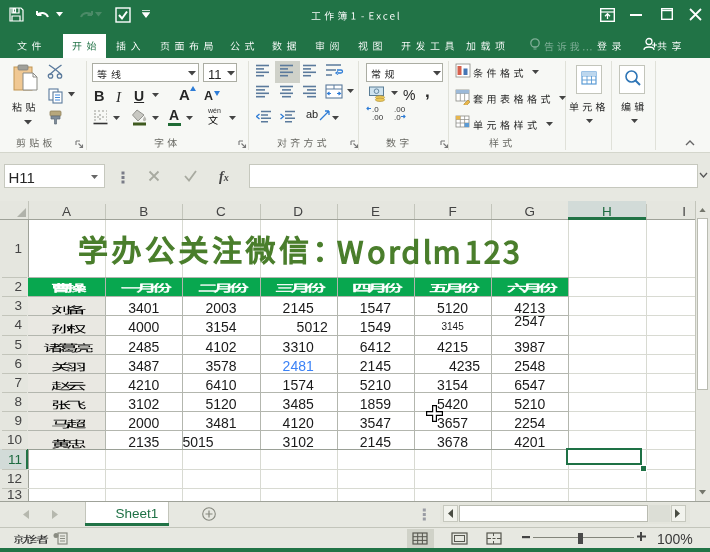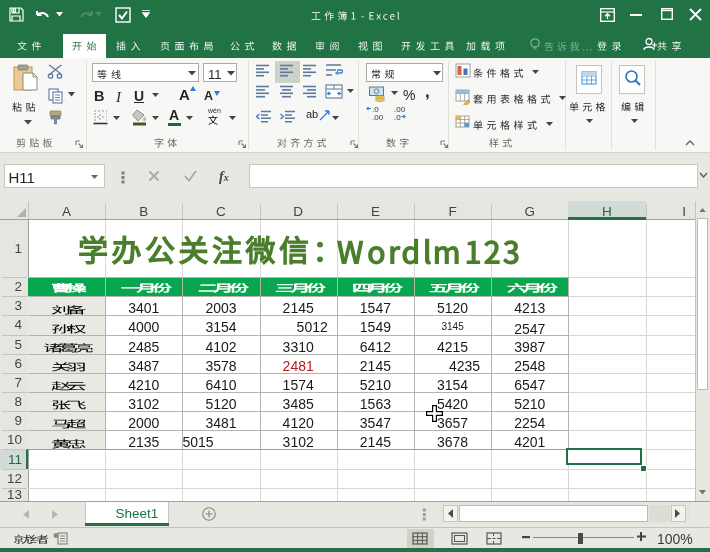--- a/index.html
+++ b/index.html
@@ -662,21 +662,21 @@
       <g fill="#000" transform="translate(0,13.64)">
         <use href="#g76" transform="translate(0,0) scale(0.02,0.01)"></use>
         <use href="#g77" transform="translate(15.5,0) scale(0.02,0.01)"></use>
       </g>
     </svg>
 <div style="position:absolute;left:105.2px;top:319.37px;font-family:'Liberation Sans',sans-serif;font-size:14px;line-height:16.52px;color:#1a1a1a;white-space:pre;width:77.2px;text-align:center;">4000</div>
 <div style="position:absolute;left:182.4px;top:319.37px;font-family:'Liberation Sans',sans-serif;font-size:14px;line-height:16.52px;color:#1a1a1a;white-space:pre;width:77.2px;text-align:center;">3154</div>
 <div style="position:absolute;left:259.6px;top:319.37px;font-family:'Liberation Sans',sans-serif;font-size:14px;line-height:16.52px;color:#1a1a1a;white-space:pre;width:77.2px;text-align:center;padding-left:28px;">5012</div>
 <div style="position:absolute;left:336.8px;top:319.37px;font-family:'Liberation Sans',sans-serif;font-size:14px;line-height:16.52px;color:#1a1a1a;white-space:pre;width:77.2px;text-align:center;">1549</div>
 <div style="position:absolute;left:414px;top:319.37px;font-family:'Liberation Sans',sans-serif;font-size:10px;line-height:16.52px;color:#1a1a1a;white-space:pre;width:77.2px;text-align:center;">3145</div>
-<div style="position:absolute;left:491.2px;top:321px;font-family:'Liberation Sans',sans-serif;font-size:14px;line-height:16.52px;color:#1a1a1a;white-space:pre;width:77.2px;text-align:center;">2547</div>
+<div style="position:absolute;left:491.2px;top:313px;font-family:'Liberation Sans',sans-serif;font-size:14px;line-height:16.52px;color:#1a1a1a;white-space:pre;width:77.2px;text-align:center;">2547</div>
 <svg style="position:absolute;left:43.35px;top:337.86px;overflow:visible" width="46.5" height="19.38">
       <g fill="#000" transform="translate(0,13.64)">
         <use href="#g78" transform="translate(0,0) scale(0.02,0.01)"></use>
         <use href="#g79" transform="translate(15.5,0) scale(0.02,0.01)"></use>
         <use href="#g80" transform="translate(31,0) scale(0.02,0.01)"></use>
       </g>
     </svg>
 <div style="position:absolute;left:105.2px;top:338.52px;font-family:'Liberation Sans',sans-serif;font-size:14px;line-height:16.52px;color:#1a1a1a;white-space:pre;width:77.2px;text-align:center;">2485</div>
 <div style="position:absolute;left:182.4px;top:338.52px;font-family:'Liberation Sans',sans-serif;font-size:14px;line-height:16.52px;color:#1a1a1a;white-space:pre;width:77.2px;text-align:center;">4102</div>
 <div style="position:absolute;left:259.6px;top:338.52px;font-family:'Liberation Sans',sans-serif;font-size:14px;line-height:16.52px;color:#1a1a1a;white-space:pre;width:77.2px;text-align:center;">3310</div>
@@ -684,21 +684,21 @@
 <div style="position:absolute;left:414px;top:338.52px;font-family:'Liberation Sans',sans-serif;font-size:14px;line-height:16.52px;color:#1a1a1a;white-space:pre;width:77.2px;text-align:center;">4215</div>
 <div style="position:absolute;left:491.2px;top:338.52px;font-family:'Liberation Sans',sans-serif;font-size:14px;line-height:16.52px;color:#1a1a1a;white-space:pre;width:77.2px;text-align:center;">3987</div>
 <svg style="position:absolute;left:51.1px;top:357.01px;overflow:visible" width="31" height="19.38">
       <g fill="#000" transform="translate(0,13.64)">
         <use href="#g81" transform="translate(0,0) scale(0.02,0.01)"></use>
         <use href="#g82" transform="translate(15.5,0) scale(0.02,0.01)"></use>
       </g>
     </svg>
 <div style="position:absolute;left:105.2px;top:357.67px;font-family:'Liberation Sans',sans-serif;font-size:14px;line-height:16.52px;color:#1a1a1a;white-space:pre;width:77.2px;text-align:center;">3487</div>
 <div style="position:absolute;left:182.4px;top:357.67px;font-family:'Liberation Sans',sans-serif;font-size:14px;line-height:16.52px;color:#1a1a1a;white-space:pre;width:77.2px;text-align:center;">3578</div>
-<div style="position:absolute;left:259.6px;top:357.67px;font-family:'Liberation Sans',sans-serif;font-size:14px;line-height:16.52px;color:#b91c1c;white-space:pre;width:77.2px;text-align:center;">2481</div>
+<div style="position:absolute;left:259.6px;top:357.67px;font-family:'Liberation Sans',sans-serif;font-size:14px;line-height:16.52px;color:#3b82f6;white-space:pre;width:77.2px;text-align:center;">2481</div>
 <div style="position:absolute;left:336.8px;top:357.67px;font-family:'Liberation Sans',sans-serif;font-size:14px;line-height:16.52px;color:#1a1a1a;white-space:pre;width:77.2px;text-align:center;">2145</div>
 <div style="position:absolute;left:414px;top:357.67px;font-family:'Liberation Sans',sans-serif;font-size:14px;line-height:16.52px;color:#1a1a1a;white-space:pre;width:77.2px;text-align:center;padding-left:24px;">4235</div>
 <div style="position:absolute;left:491.2px;top:357.67px;font-family:'Liberation Sans',sans-serif;font-size:14px;line-height:16.52px;color:#1a1a1a;white-space:pre;width:77.2px;text-align:center;">2548</div>
 <svg style="position:absolute;left:51.1px;top:376.16px;overflow:visible" width="31" height="19.38">
       <g fill="#000" transform="translate(0,13.64)">
         <use href="#g83" transform="translate(0,0) scale(0.02,0.01)"></use>
         <use href="#g84" transform="translate(15.5,0) scale(0.02,0.01)"></use>
       </g>
     </svg>
 <div style="position:absolute;left:105.2px;top:376.82px;font-family:'Liberation Sans',sans-serif;font-size:14px;line-height:16.52px;color:#1a1a1a;white-space:pre;width:77.2px;text-align:center;">4210</div>
@@ -709,21 +709,21 @@
 <div style="position:absolute;left:491.2px;top:376.82px;font-family:'Liberation Sans',sans-serif;font-size:14px;line-height:16.52px;color:#1a1a1a;white-space:pre;width:77.2px;text-align:center;">6547</div>
 <svg style="position:absolute;left:51.1px;top:395.31px;overflow:visible" width="31" height="19.38">
       <g fill="#000" transform="translate(0,13.64)">
         <use href="#g85" transform="translate(0,0) scale(0.02,0.01)"></use>
         <use href="#g86" transform="translate(15.5,0) scale(0.02,0.01)"></use>
       </g>
     </svg>
 <div style="position:absolute;left:105.2px;top:395.97px;font-family:'Liberation Sans',sans-serif;font-size:14px;line-height:16.52px;color:#1a1a1a;white-space:pre;width:77.2px;text-align:center;">3102</div>
 <div style="position:absolute;left:182.4px;top:395.97px;font-family:'Liberation Sans',sans-serif;font-size:14px;line-height:16.52px;color:#1a1a1a;white-space:pre;width:77.2px;text-align:center;">5120</div>
 <div style="position:absolute;left:259.6px;top:395.97px;font-family:'Liberation Sans',sans-serif;font-size:14px;line-height:16.52px;color:#1a1a1a;white-space:pre;width:77.2px;text-align:center;">3485</div>
-<div style="position:absolute;left:336.8px;top:395.97px;font-family:'Liberation Sans',sans-serif;font-size:14px;line-height:16.52px;color:#1a1a1a;white-space:pre;width:77.2px;text-align:center;">1563</div>
+<div style="position:absolute;left:336.8px;top:395.97px;font-family:'Liberation Sans',sans-serif;font-size:14px;line-height:16.52px;color:#1a1a1a;white-space:pre;width:77.2px;text-align:center;">1859</div>
 <div style="position:absolute;left:414px;top:395.97px;font-family:'Liberation Sans',sans-serif;font-size:14px;line-height:16.52px;color:#1a1a1a;white-space:pre;width:77.2px;text-align:center;">5420</div>
 <div style="position:absolute;left:491.2px;top:395.97px;font-family:'Liberation Sans',sans-serif;font-size:14px;line-height:16.52px;color:#1a1a1a;white-space:pre;width:77.2px;text-align:center;">5210</div>
 <svg style="position:absolute;left:51.1px;top:414.46px;overflow:visible" width="31" height="19.38">
       <g fill="#000" transform="translate(0,13.64)">
         <use href="#g87" transform="translate(0,0) scale(0.02,0.01)"></use>
         <use href="#g88" transform="translate(15.5,0) scale(0.02,0.01)"></use>
       </g>
     </svg>
 <div style="position:absolute;left:105.2px;top:415.12px;font-family:'Liberation Sans',sans-serif;font-size:14px;line-height:16.52px;color:#1a1a1a;white-space:pre;width:77.2px;text-align:center;">2000</div>
 <div style="position:absolute;left:182.4px;top:415.12px;font-family:'Liberation Sans',sans-serif;font-size:14px;line-height:16.52px;color:#1a1a1a;white-space:pre;width:77.2px;text-align:center;">3481</div>

